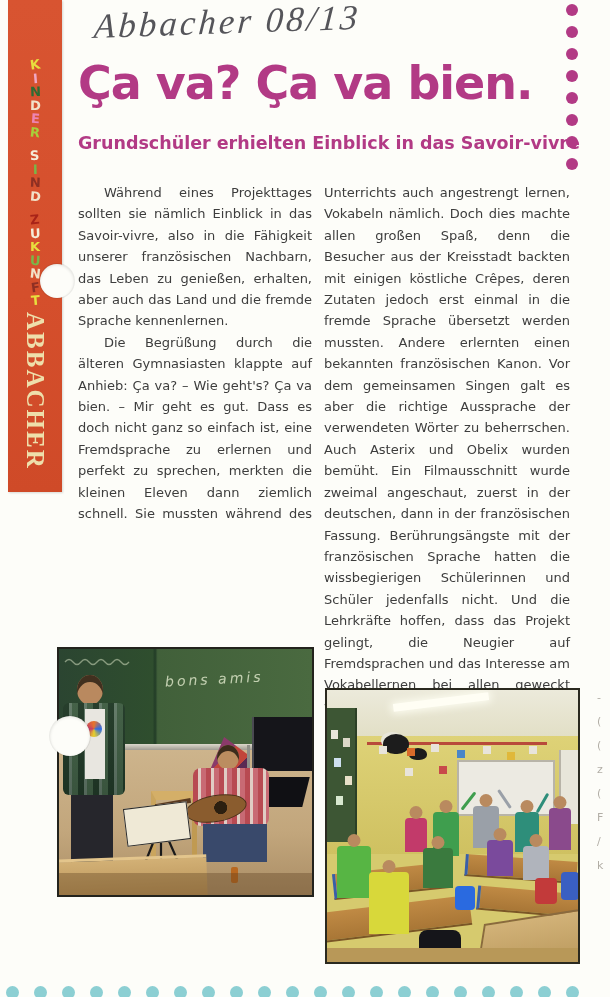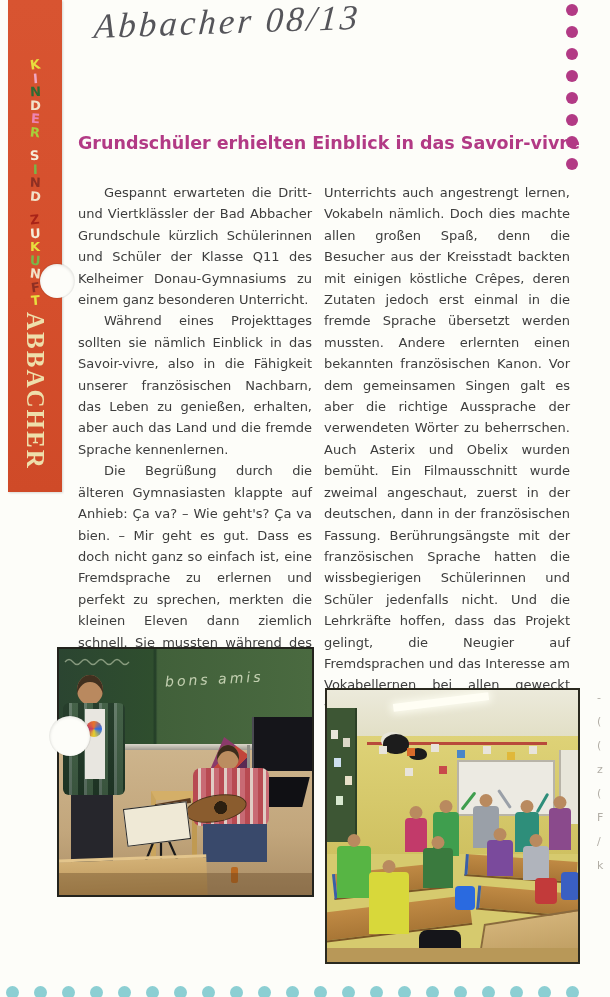--- a/index.html
+++ b/index.html
@@ -193,35 +193,35 @@
         <span style="color: rgb(242, 227, 201); transform: rotate(6deg);">N</span>
         <span style="color: rgb(142, 47, 35); transform: rotate(-8deg);">F</span>
         <span style="color: rgb(232, 223, 62); transform: rotate(-5deg);">T</span>
       </div>
     <div class="abbacher">ABBACHER</div>
   </div>
   <div class="hole a"></div>
   <div class="hole b"></div>
 
   <div class="handwriting">Abbacher 08/13</div>
+  <h1 class="title">Ça va? Ça va bien.</h1>
   <h2 class="subtitle">Grundschüler erhielten Einblick in das Savoir-vivre</h2>
   <div class="dots-magenta">
       <i style="background: rgb(178, 58, 133);"></i>
       <i style="background: rgb(178, 58, 133);"></i>
       <i style="background: rgb(178, 58, 133);"></i>
       <i style="background: rgb(178, 58, 133);"></i>
       <i style="background: rgb(178, 58, 133);"></i>
       <i style="background: rgb(178, 58, 133);"></i>
       <i style="background: rgb(178, 58, 133);"></i>
       <i style="background: rgb(178, 58, 133);"></i>
     </div>
 
   <div class="columns">
     <div class="col left">
-      <p>Gespannt erwarteten die Dritt- und Viertklässler der Bad Abbacher Grundschule kürzlich Schülerinnen und Schüler der Klasse Q11 des Kelheimer Donau-Gymnasiums zu einem ganz besonderen Unterricht.</p>
       <p>Während eines Projekttages sollten sie nämlich Einblick in das Savoir-vivre, also in die Fähigkeit unserer französischen Nachbarn, das Leben zu genießen, erhalten, aber auch das Land und die fremde Sprache kennenlernen.</p>
       <p class="cont">Die Begrüßung durch die älteren Gymnasiasten klappte auf Anhieb: Ça va? – Wie geht's? Ça va bien. – Mir geht es gut. Dass es doch nicht ganz so einfach ist, eine Fremdsprache zu erlernen und perfekt zu sprechen, merkten die kleinen Eleven dann ziemlich schnell. Sie mussten während des</p>
     </div>
     <div class="col right">
       <p class="noindent">Unterrichts auch angestrengt lernen, Vokabeln nämlich. Doch dies machte allen großen Spaß, denn die Besucher aus der Kreisstadt backten mit einigen köstliche Crêpes, deren Zutaten jedoch erst einmal in die fremde Sprache übersetzt werden mussten. Andere erlernten einen bekannten französischen Kanon. Vor dem gemeinsamen Singen galt es aber die richtige Aussprache der verwendeten Wörter zu beherrschen. Auch Asterix und Obelix wurden bemüht. Ein Filmausschnitt wurde zweimal angeschaut, zuerst in der deutschen, dann in der französischen Fassung. Berührungsängste mit der französischen Sprache hatten die wissbegierigen Schülerinnen und Schüler jedenfalls nicht. Und die Lehrkräfte hoffen, dass das Projekt gelingt, die Neugier auf Fremdsprachen und das Interesse am Vokabellernen bei allen geweckt wurde.</p>
     </div>
   </div>
 
   <div class="photo photo-left">
     <div class="lp-board"></div>

